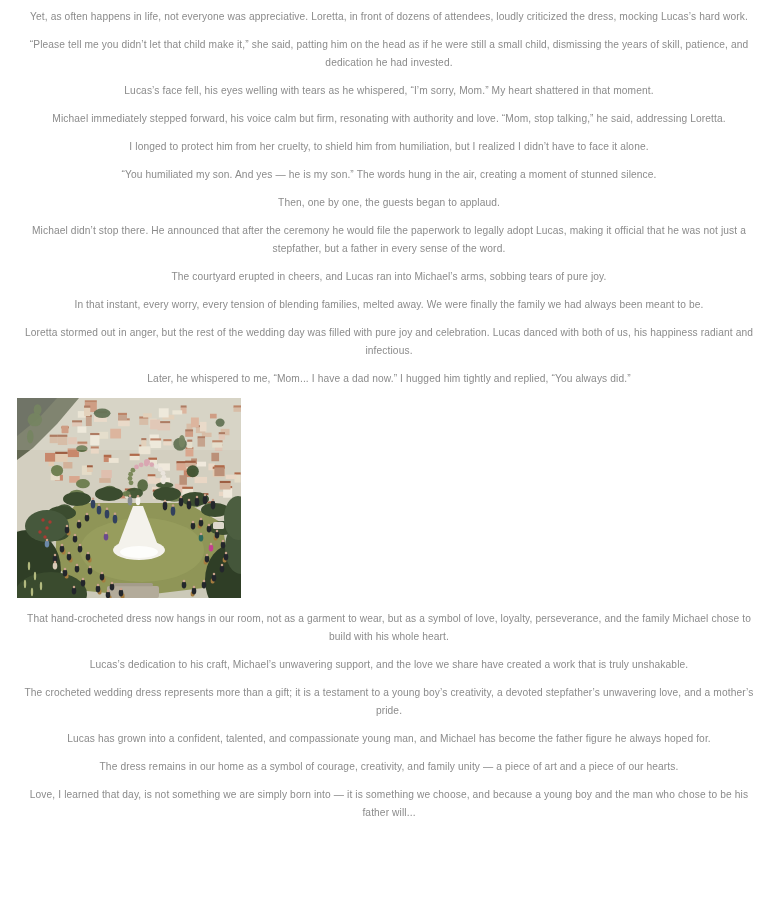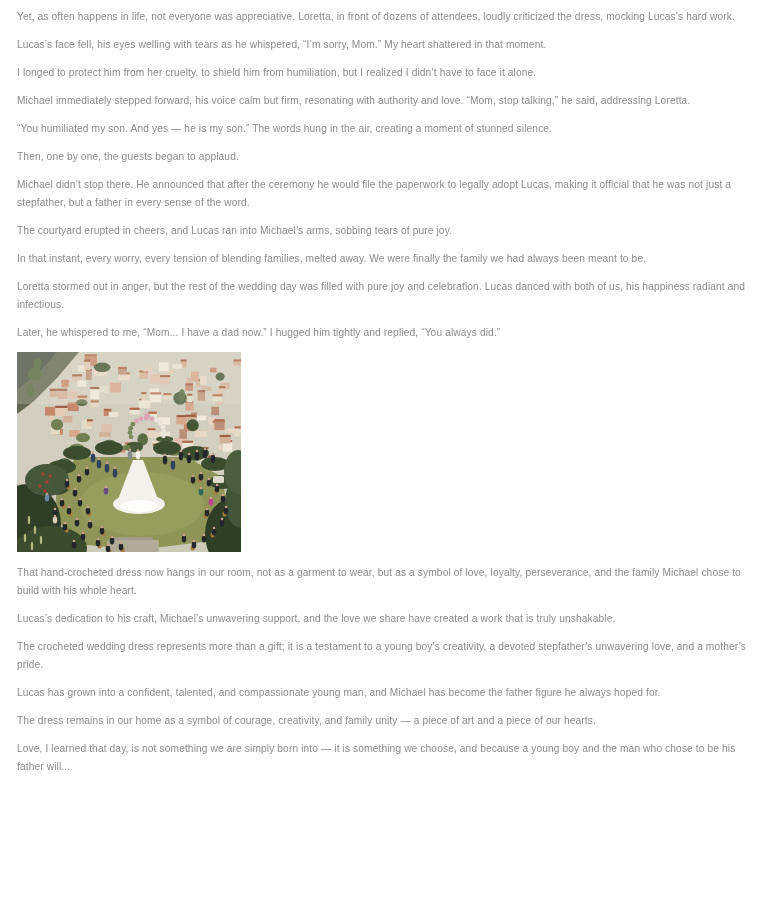--- a/index.html
+++ b/index.html
@@ -14,38 +14,40 @@
     width: 778px;
     padding: 8px 17px 0 17px;
   }
   .article p {
     margin: 0 0 10px 0;
     font-size: 10.2px;
     line-height: 18px;
     letter-spacing: 0.12px;
     color: #8b8b8b;
     font-weight: 400;
+    text-align: center;
   }
   figure.photo {
     margin: 5px 0 12px 0;
     width: 224px;
     height: 200px;
     line-height: 0;
   }
   figure.photo svg { display: block; }
 </style>
 </head>
 <body>
 
 <div class="article">
   <div>
       <p>Yet, as often happens in life, not everyone was appreciative. Loretta, in front of dozens of attendees, loudly criticized the dress, mocking Lucas’s hard work.</p>
+      <p>“Please tell me you didn’t let that child make it,” she said, patting him on the head as if he were still a small child, dismissing the years of skill, patience, and dedication he had invested.</p>
       <p>Lucas’s face fell, his eyes welling with tears as he whispered, “I’m sorry, Mom.” My heart shattered in that moment.</p>
+      <p>Michael immediately stepped forward, his voice calm but firm, resonating with authority and love. “Mom, stop talking,” he said, addressing Loretta.</p>
       <p>I longed to protect him from her cruelty, to shield him from humiliation, but I realized I didn’t have to face it alone.</p>
-      <p>Michael immediately stepped forward, his voice calm but firm, resonating with authority and love. “Mom, stop talking,” he said, addressing Loretta.</p>
       <p>“You humiliated my son. And yes — he is my son.” The words hung in the air, creating a moment of stunned silence.</p>
       <p>Then, one by one, the guests began to applaud.</p>
       <p>Michael didn’t stop there. He announced that after the ceremony he would file the paperwork to legally adopt Lucas, making it official that he was not just a stepfather, but a father in every sense of the word.</p>
       <p>The courtyard erupted in cheers, and Lucas ran into Michael’s arms, sobbing tears of pure joy.</p>
       <p>In that instant, every worry, every tension of blending families, melted away. We were finally the family we had always been meant to be.</p>
       <p>Loretta stormed out in anger, but the rest of the wedding day was filled with pure joy and celebration. Lucas danced with both of us, his happiness radiant and infectious.</p>
       <p>Later, he whispered to me, “Mom... I have a dad now.” I hugged him tightly and replied, “You always did.”</p>
     </div>
 
   <figure class="photo" aria-label="Outdoor wedding ceremony on a cliffside lawn overlooking a pastel hillside village, bride in white gown with long train, guests seated in a circle">

